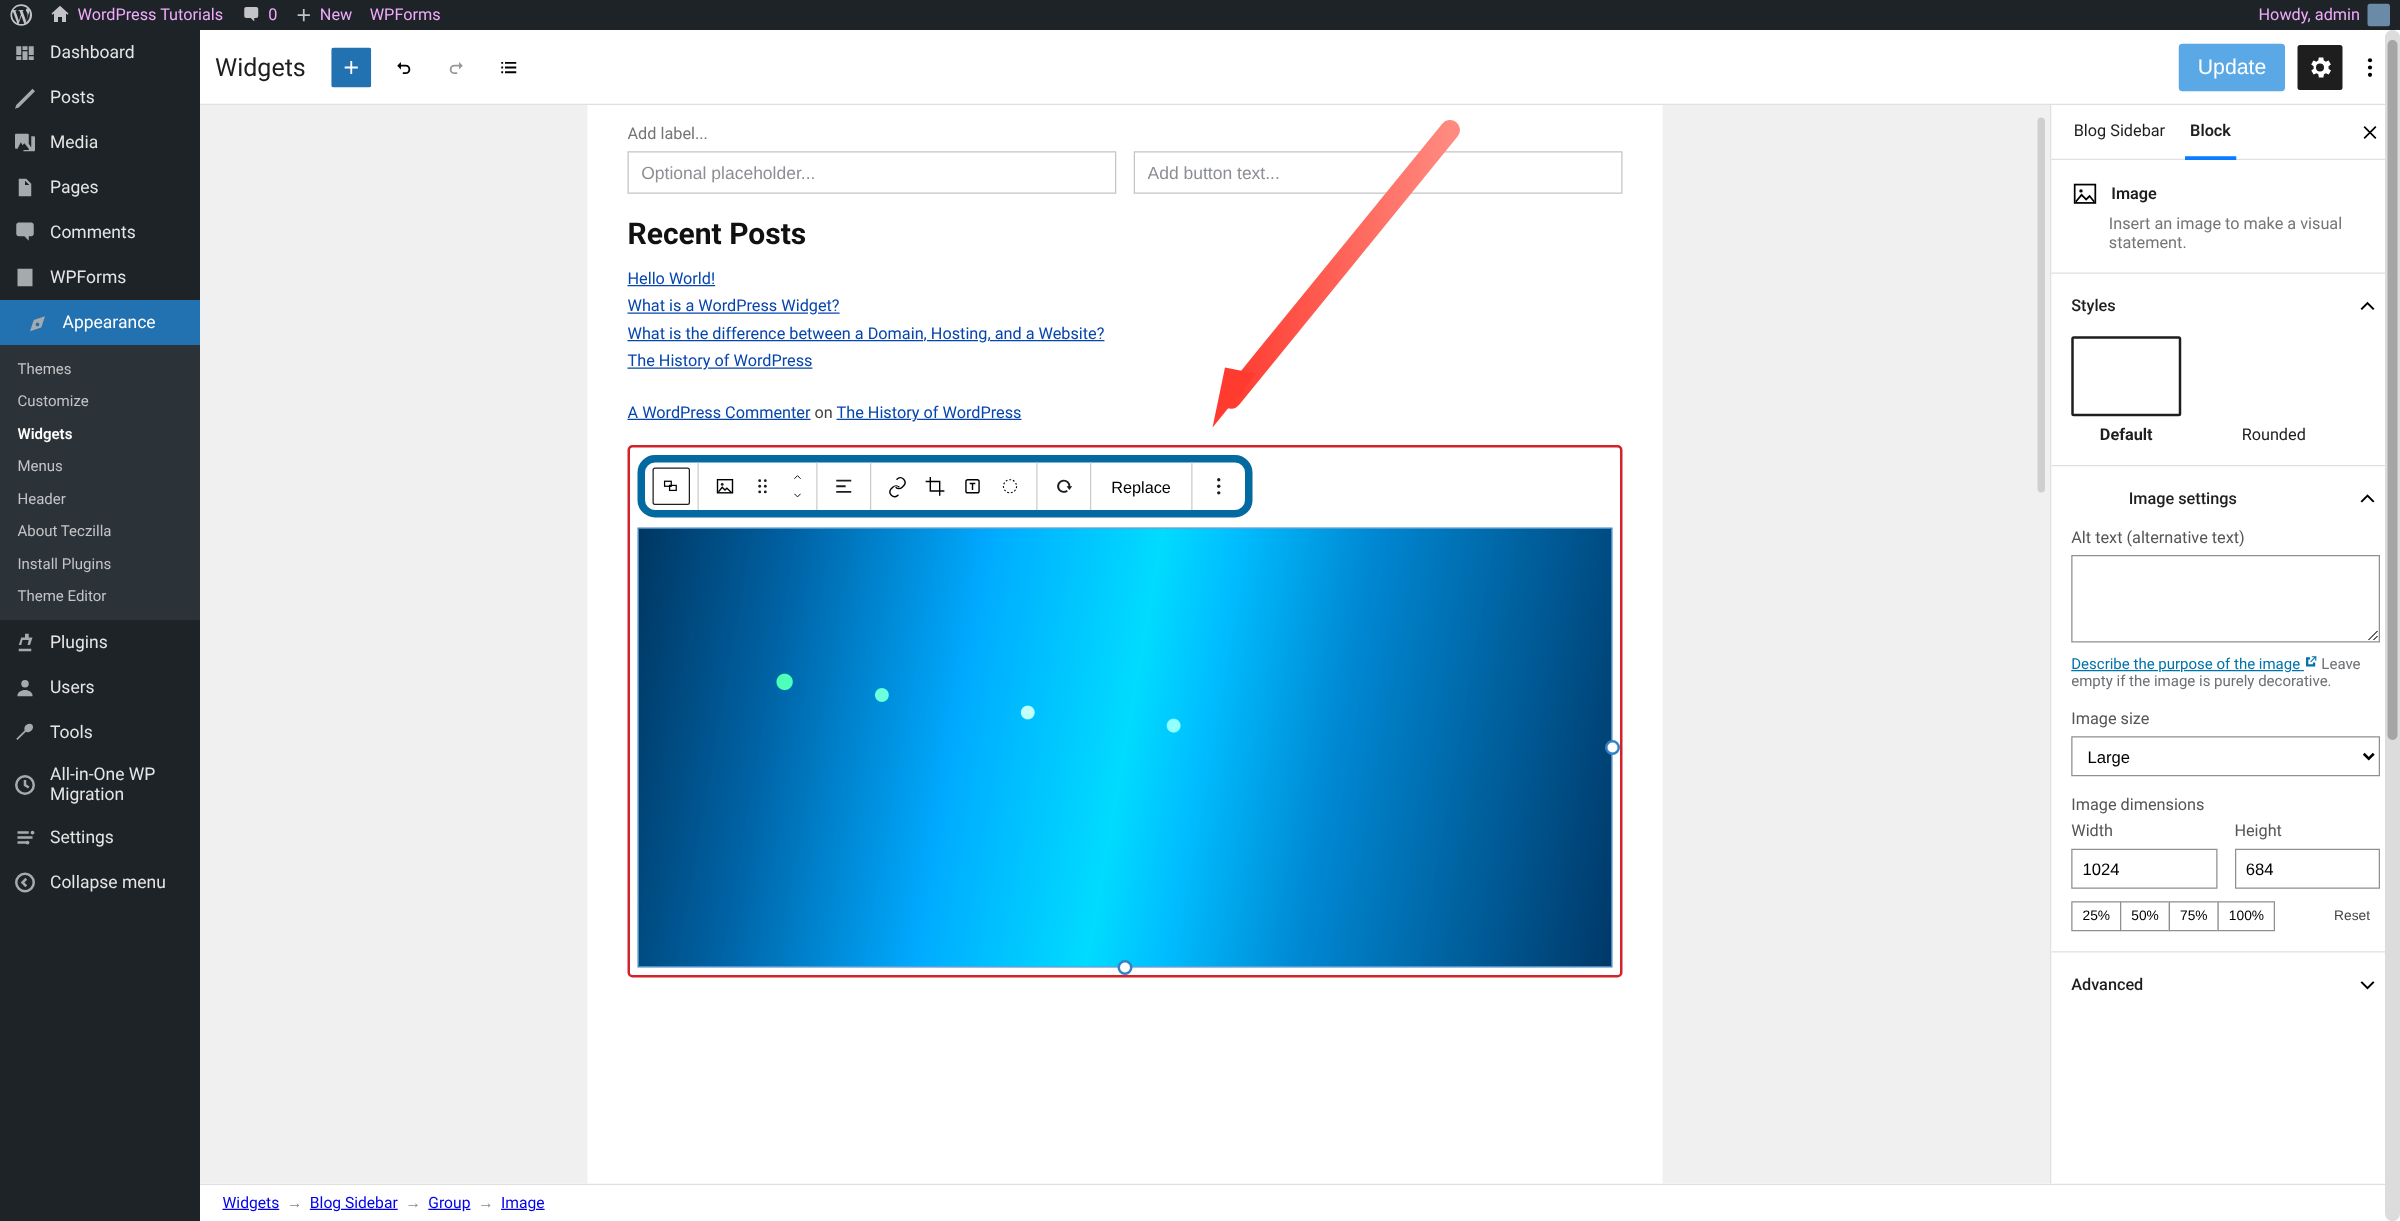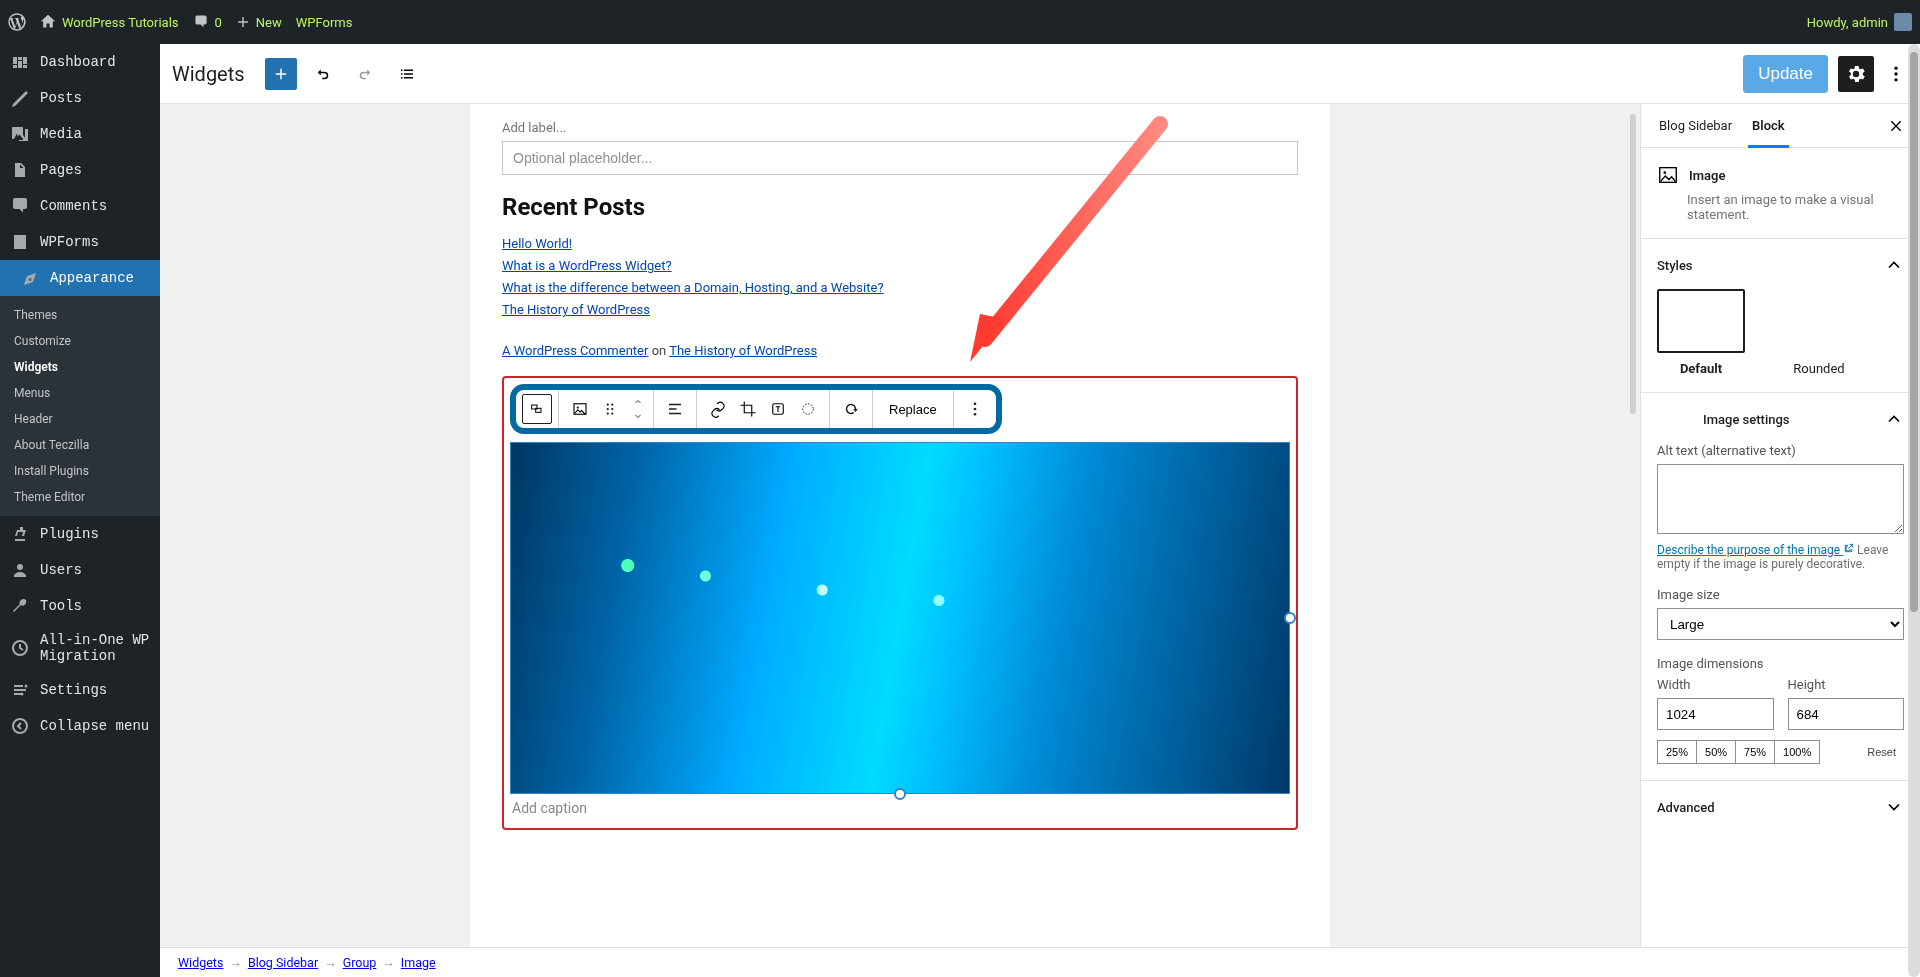--- a/index.html
+++ b/index.html
@@ -13,32 +13,32 @@
     --text: #1e1e1e;
     --panel-border:#e0e0e0;
     --link:#0073aa;
   }
   * { box-sizing: border-box; }
   html,body { margin:0; padding:0; height:100%; font-family: -apple-system, "Segoe UI", Roboto, sans-serif; font-size:13px; color:var(--text); background:#f0f0f1;}
   body { display:flex; flex-direction:column; height:100vh; overflow:hidden;}
   svg { display:block; }
 
   
-  .admin-bar { height:44px; background:var(--wp-bar); color:#bef264; display:flex; align-items:center; justify-content:space-between; padding:0 8px; font-size:13px;}
+  .admin-bar { height:24px; background:var(--wp-bar); color:#f0abfc; display:flex; align-items:center; justify-content:space-between; padding:0 8px; font-size:13px;}
   .admin-bar .left, .admin-bar .right { display:flex; align-items:center; gap:14px; height:100%;}
   .admin-bar .item { display:flex; align-items:center; gap:6px; cursor:pointer; height:100%;}
   .admin-bar .avatar { width:18px; height:18px; background:#6b8aa8; border-radius:2px;}
   .admin-bar svg { fill:#c3c4c7; }
 
   
   .shell { flex:1; display:flex; overflow:hidden; }
 
   
   .adminmenu { width:160px; background:var(--wp-side); color:#c3c4c7; display:flex; flex-direction:column; font-size:14px; overflow-y:auto;}
-  .adminmenu .m { display:flex; align-items:center; gap:10px; padding:8px 10px; cursor:pointer; color:#e5e5e5;font-family:Liberation Mono, monospace;}
+  .adminmenu .m { display:flex; align-items:center; gap:10px; padding:8px 10px; cursor:pointer; color:#e5e5e5;}
   .adminmenu .m svg, .adminmenu .m .dashicon { width:20px; height:20px; fill:#a7aaad; flex:none;}
   .adminmenu .m.current { background:var(--wp-accent); color:#fff; position:relative;padding-left:20px;}
   .adminmenu .m.current::after{ content:""; position:absolute; right:-8px; top:50%; transform:translateY(-50%); border:8px solid transparent; border-right-color:#fff; }
   .adminmenu .sub { background:var(--wp-side-hover); padding:6px 0;}
   .adminmenu .sub .s { padding:6px 12px 6px 14px; font-size:12px; color:#c3c4c7; cursor:pointer;}
   .adminmenu .sub .s.cur { color:#fff; font-weight:600;}
 
   
   .editor-col { flex:1; display:flex; flex-direction:column; background:#fff; position:relative;}
   .editor-header { height:60px; border-bottom:1px solid var(--panel-border); display:flex; align-items:center; justify-content:space-between; padding:0 12px;}
@@ -320,20 +320,21 @@
 
     <div class="editor-body">
       <div class="canvas-wrap">
         <div class="side-scroll"></div>
         <div class="canvas-scroll">
             <div class="canvas">
 
           <div class="lbl">Add label...</div>
           <div class="row-inputs">
             <input class="txtin" placeholder="Optional placeholder..." style="">
+            <input class="txtin btnin" placeholder="Add button text..." style="">
           </div>
 
           <h2 class="rp">Recent Posts</h2>
           <div class="links">
             <a href="#">Hello World!</a><br>
             <a href="#">What is a WordPress Widget?</a><br>
             <a href="#">What is the difference between a Domain, Hosting, and a Website?</a><br>
             <a href="#">The History of WordPress</a>
           </div>
           <div class="cmt">
@@ -430,21 +431,20 @@
                       </svg>
                     </button>
               </div>
             </div>
 
             <div class="imgbox">
               <div class="img"></div>
               <div class="handle r"></div>
               <div class="handle b"></div>
             </div>
-            <div class="caption">Add caption</div>
           </div>
 
         </div>
           </div>
 
         <svg class="arrow-anno" style="left:680px; top:10px;" width="340" height="290">
           <defs>
               <linearGradient id="rg" x1="0" x2="1">
                 <stop offset="0" stop-color="#ff3b30"></stop>
                 <stop offset="1" stop-color="#ff8a80"></stop>

